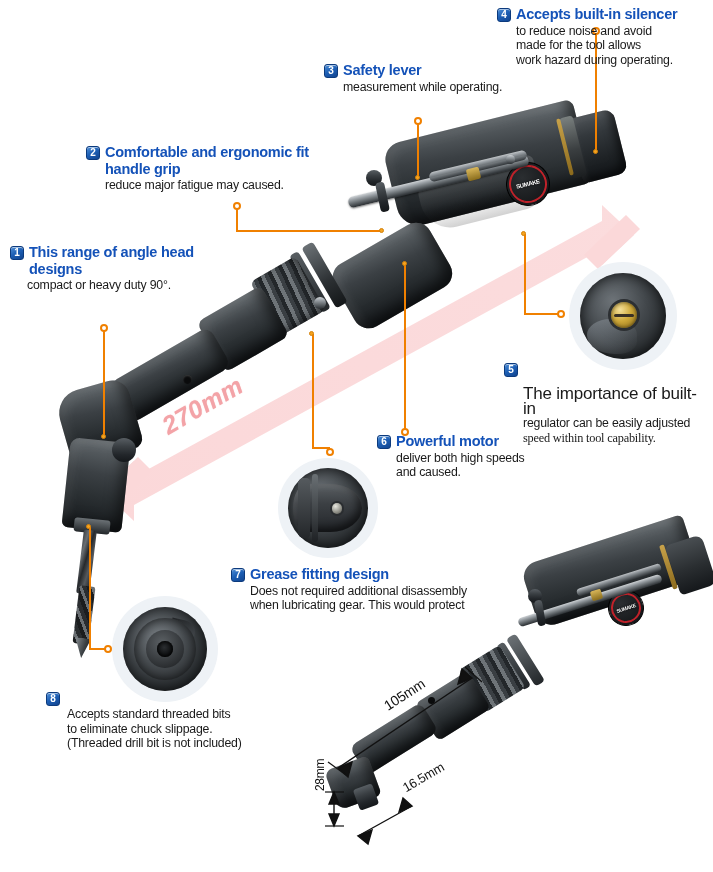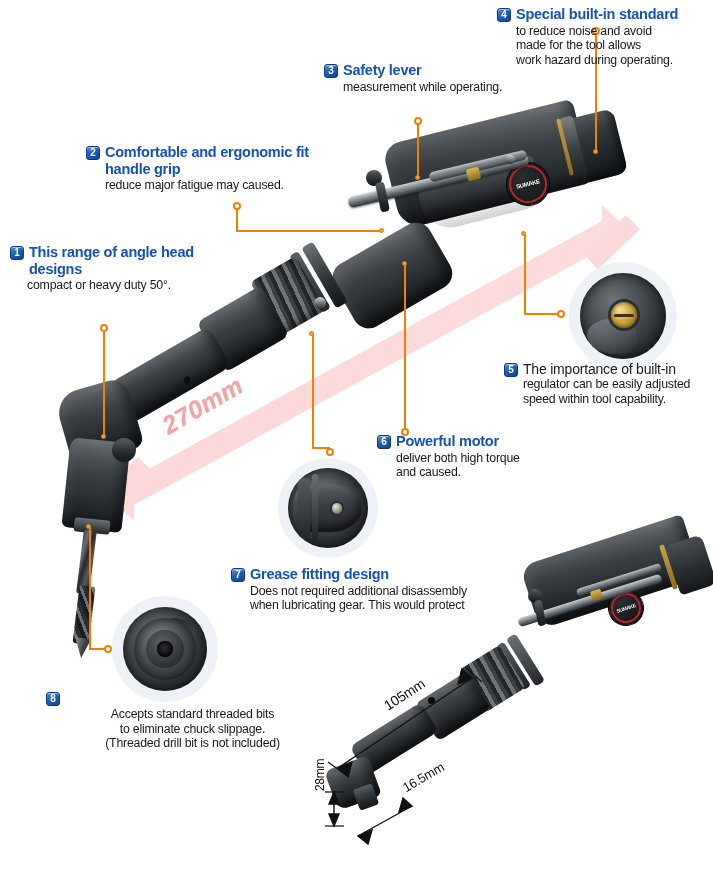--- a/index.html
+++ b/index.html
@@ -42,21 +42,21 @@
   }
   .co-body {
     color:#1a1a1a;
     font-size:12.3px;
     line-height:14.6px;
     letter-spacing:-0.2px;
   }
   .co-plain .co-body { margin-left:0; }
   .indent { padding-left:19px; }
   .plainrow { display:flex; align-items:flex-start; gap:5px; }
-  .plainrow .co-body { font-size:14px; line-height:15px; }
+  .plainrow .co-body { font-size:17px; line-height:15px;margin-top:24px; }
 
   
   .lead { position:absolute; background:#f08000; }
   .lead-h { height:1.6px; }
   .lead-v { width:1.6px; }
   .ring {
     position:absolute; width:8px; height:8px; border-radius:50%;
     border:2px solid #f08000; background:#ffffff;
   }
   .dot {
@@ -444,21 +444,21 @@
   <div class="ring" style="left:326px; top:448px;"></div>
 
   <div class="lead lead-v" style="left:89px; top:527px; height:122px;"></div>
   <div class="lead lead-h" style="left:89px; top:648px; width:18px;"></div>
   <div class="dot" style="left:86px; top:524px;"></div>
   <div class="ring" style="left:104px; top:645px;"></div>
 
   <div class="callout" style="left:497px; top:6px; width:212px;">
     <div class="co-head">
       <span class="badge">4</span>
-      <span class="co-title">Special built-in standard</span>
+      <span class="co-title">Accepts built-in silencer</span>
     </div>
     <div class="indent">
       <div class="co-body">to reduce noise and avoid</div>
       <div class="co-body">made for the tool allows</div>
       <div class="co-body">work hazard during operating.</div>
     </div>
   </div>
 
   <div class="callout" style="left:324px; top:62px; width:200px;">
     <div class="co-head">
@@ -479,61 +479,61 @@
       <div class="co-body">reduce major fatigue may caused.</div>
     </div>
   </div>
 
   <div class="callout" style="left:10px; top:244px; width:200px;">
     <div class="co-head">
       <span class="badge">1</span>
       <span class="co-title" style="max-width:172px; display:inline-block;">This range of angle head designs</span>
     </div>
     <div class="indent" style="padding-left:17px;">
-      <div class="co-body">compact or heavy duty 50°.</div>
+      <div class="co-body">compact or heavy duty 90°.</div>
     </div>
   </div>
 
   <div class="callout co-plain" style="left:504px; top:362px; width:205px;">
     <div class="plainrow">
       <span class="badge" style="margin-top:1px;">5</span>
       <span class="co-body">The importance of built-in</span>
     </div>
     <div class="indent">
       <div class="co-body" style="line-height:15px;">regulator can be easily adjusted</div>
-      <div class="co-body" style="line-height:15px;">speed within tool capability.</div>
+      <div class="co-body" style="line-height:15px;font-family:Liberation Serif, serif;">speed within tool capability.</div>
     </div>
   </div>
 
   <div class="callout" style="left:377px; top:433px; width:175px;">
     <div class="co-head">
       <span class="badge">6</span>
       <span class="co-title">Powerful motor</span>
     </div>
     <div class="indent">
-      <div class="co-body">deliver both high torque</div>
+      <div class="co-body">deliver both high speeds</div>
       <div class="co-body">and caused.</div>
     </div>
   </div>
 
   <div class="callout" style="left:231px; top:566px; width:270px;">
     <div class="co-head">
       <span class="badge">7</span>
       <span class="co-title">Grease fitting design</span>
     </div>
     <div class="indent">
       <div class="co-body">Does not required additional disassembly</div>
       <div class="co-body">when lubricating gear. This would protect</div>
     </div>
   </div>
 
   <div class="callout" style="left:46px; top:690px; width:272px;">
     <div class="co-head">
       <span class="badge">8</span>
     </div>
-    <div class="indent" style="padding-left:21px;text-align:center;">
+    <div class="indent" style="padding-left:21px;">
       <div class="co-body">Accepts standard threaded bits</div>
       <div class="co-body">to eliminate chuck slippage.</div>
       <div class="co-body">(Threaded drill bit is not included)</div>
     </div>
   </div>
 
 </div>
 
 </body></html>

